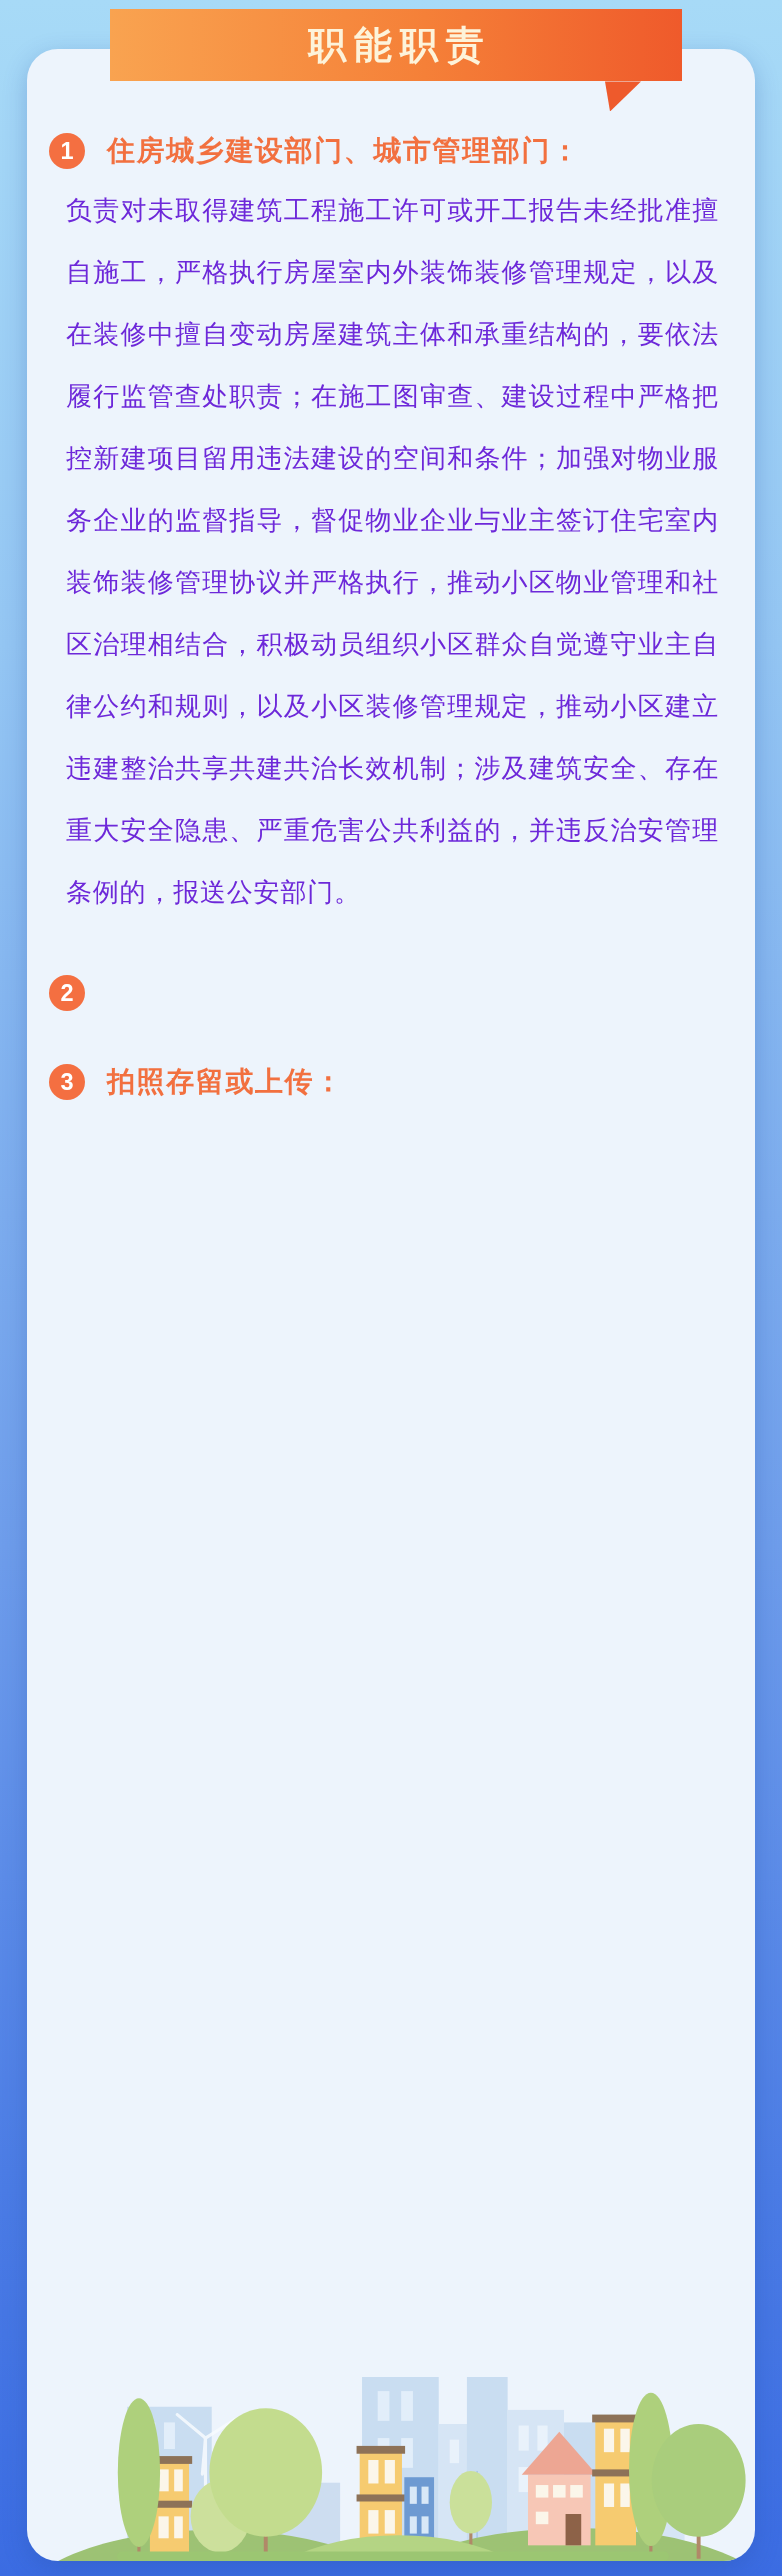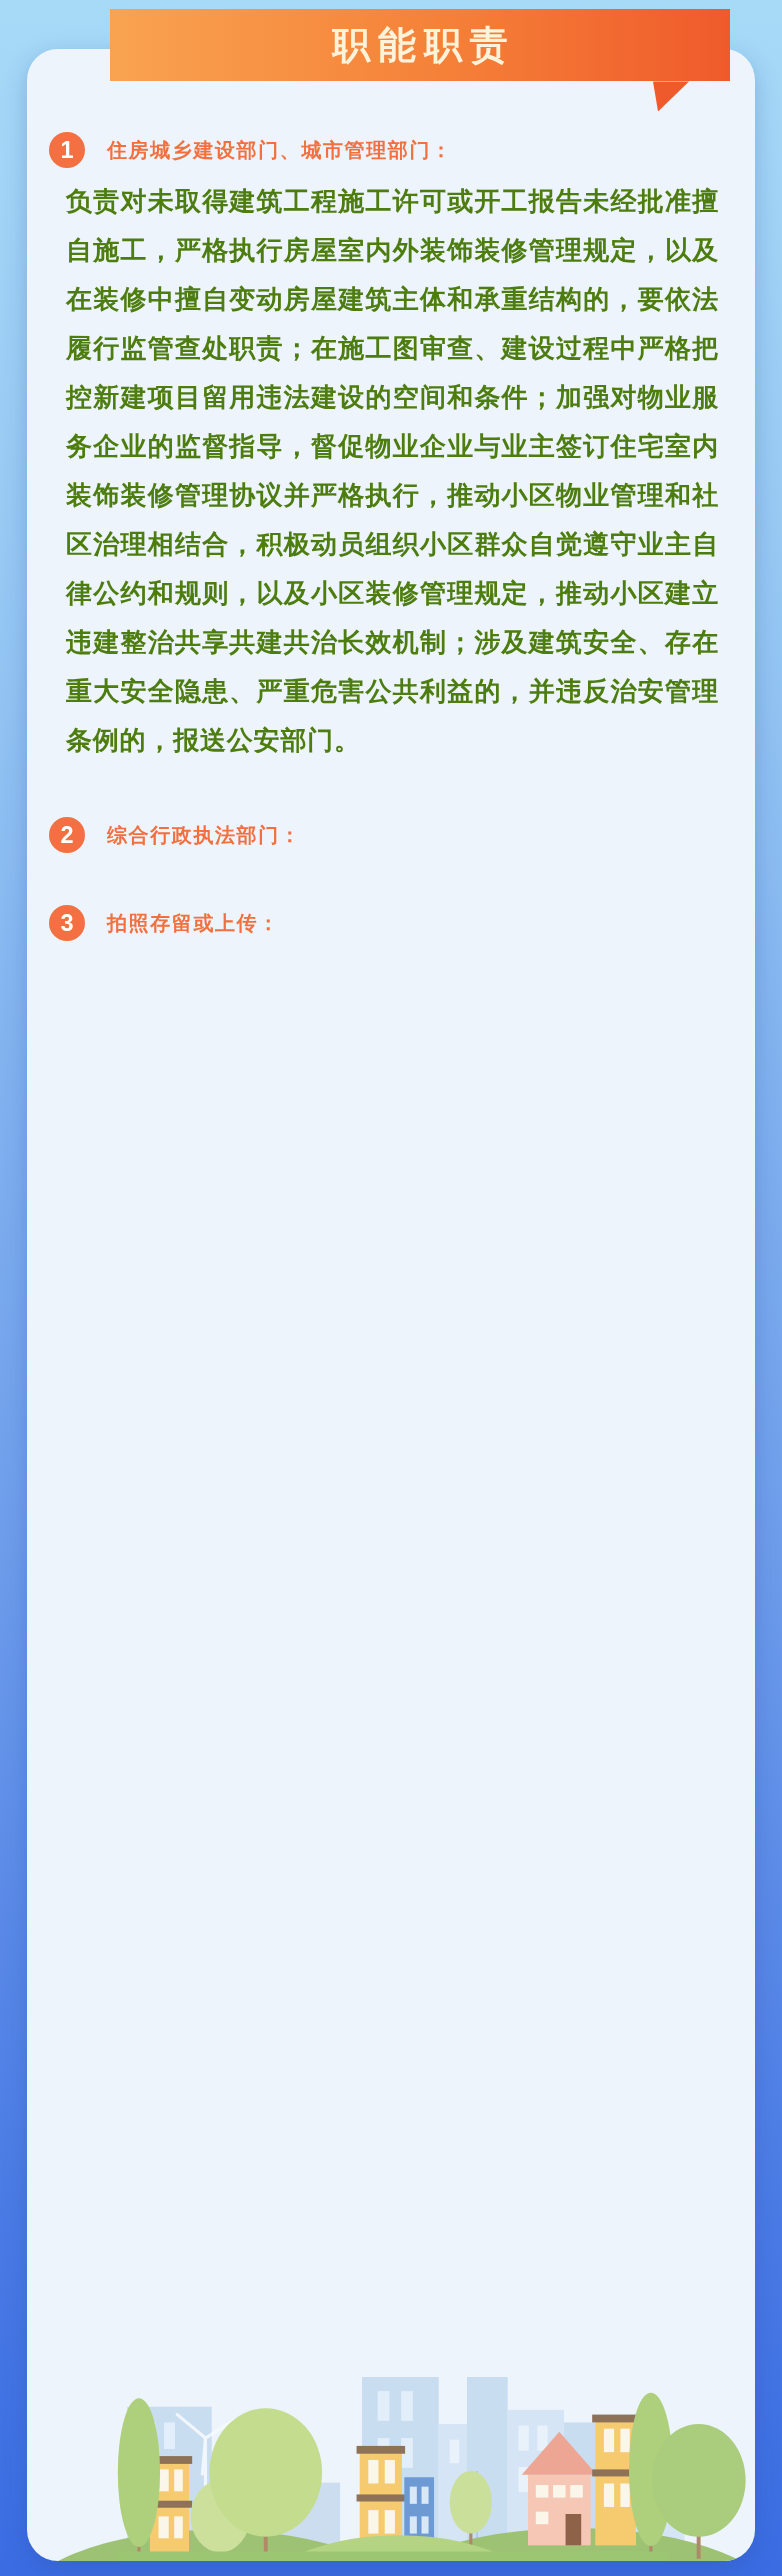--- a/index.html
+++ b/index.html
@@ -17,21 +17,21 @@
     width:728px;height:2512px;
     background:#edf4fc;
     border-radius:31px;
     box-shadow:0 7.8px 23.5px rgba(35,75,160,.28);
     box-sizing:border-box;
     padding-top:83px;
   }
   .banner{
     position:absolute;
     left:110px;top:9.4px;
-    width:620px;height:72px;
+    width:572px;height:72px;
     background:linear-gradient(90deg,#f9a350 0%,#f58038 55%,#ef5a2b 100%);
     display:flex;align-items:center;justify-content:center;
     z-index:3;
   }
   .banner-title{
     color:#fdf3da;
     font-size:38px;
     font-weight:bold;
     letter-spacing:7.8px;
     text-indent:7.8px;
@@ -52,32 +52,31 @@
   .badge{
     flex:0 0 auto;
     width:36px;height:36px;border-radius:50%;
     background:#f46f41;
     color:#ffffff;
     font-size:23.5px;font-weight:bold;
     display:flex;align-items:center;justify-content:center;
   }
   .section-title{
     margin:0;
-    font-size:20px;font-weight:bold;
+    font-size:28px;font-weight:bold;
     color:#f2703f;
     letter-spacing:1.6px;
   }
   .section-body{
     margin:9.4px 36px 0 39px;
     font-size:26px;
-    line-height:49px;
+    line-height:62px;
     letter-spacing:0.8px;
     text-align:justify;
-    color:#4d7c0f;
-    font-weight:bold;
+    color:#6d28d9;
   }
   .cityscape{
     position:absolute;
     left:0;bottom:0;
     width:100%;height:184px;
     border-radius:0 0 31px 31px;
     overflow:hidden;
   }
   .cityscape svg{display:block;width:100%;height:100%;}
 </style>
@@ -92,21 +91,20 @@
       <div class="section-header">
         <span class="badge">1</span>
         <h2 class="section-title">住房城乡建设部门、城市管理部门：</h2>
       </div>
       <p class="section-body">负责对未取得建筑工程施工许可或开工报告未经批准擅自施工，严格执行房屋室内外装饰装修管理规定，以及在装修中擅自变动房屋建筑主体和承重结构的，要依法履行监管查处职责；在施工图审查、建设过程中严格把控新建项目留用违法建设的空间和条件；加强对物业服务企业的监督指导，督促物业企业与业主签订住宅室内装饰装修管理协议并严格执行，推动小区物业管理和社区治理相结合，积极动员组织小区群众自觉遵守业主自律公约和规则，以及小区装修管理规定，推动小区建立违建整治共享共建共治长效机制；涉及建筑安全、存在重大安全隐患、严重危害公共利益的，并违反治安管理条例的，报送公安部门。</p>
     </div>
 
     <div class="section">
       <div class="section-header">
         <span class="badge">2</span>
-        <h2 class="section-title">综合行政执法部门：</h2>
       </div>
     </div>
 
     <div class="section">
       <div class="section-header">
         <span class="badge">3</span>
         <h2 class="section-title">拍照存留或上传：</h2>
       </div>
     </div>
 

